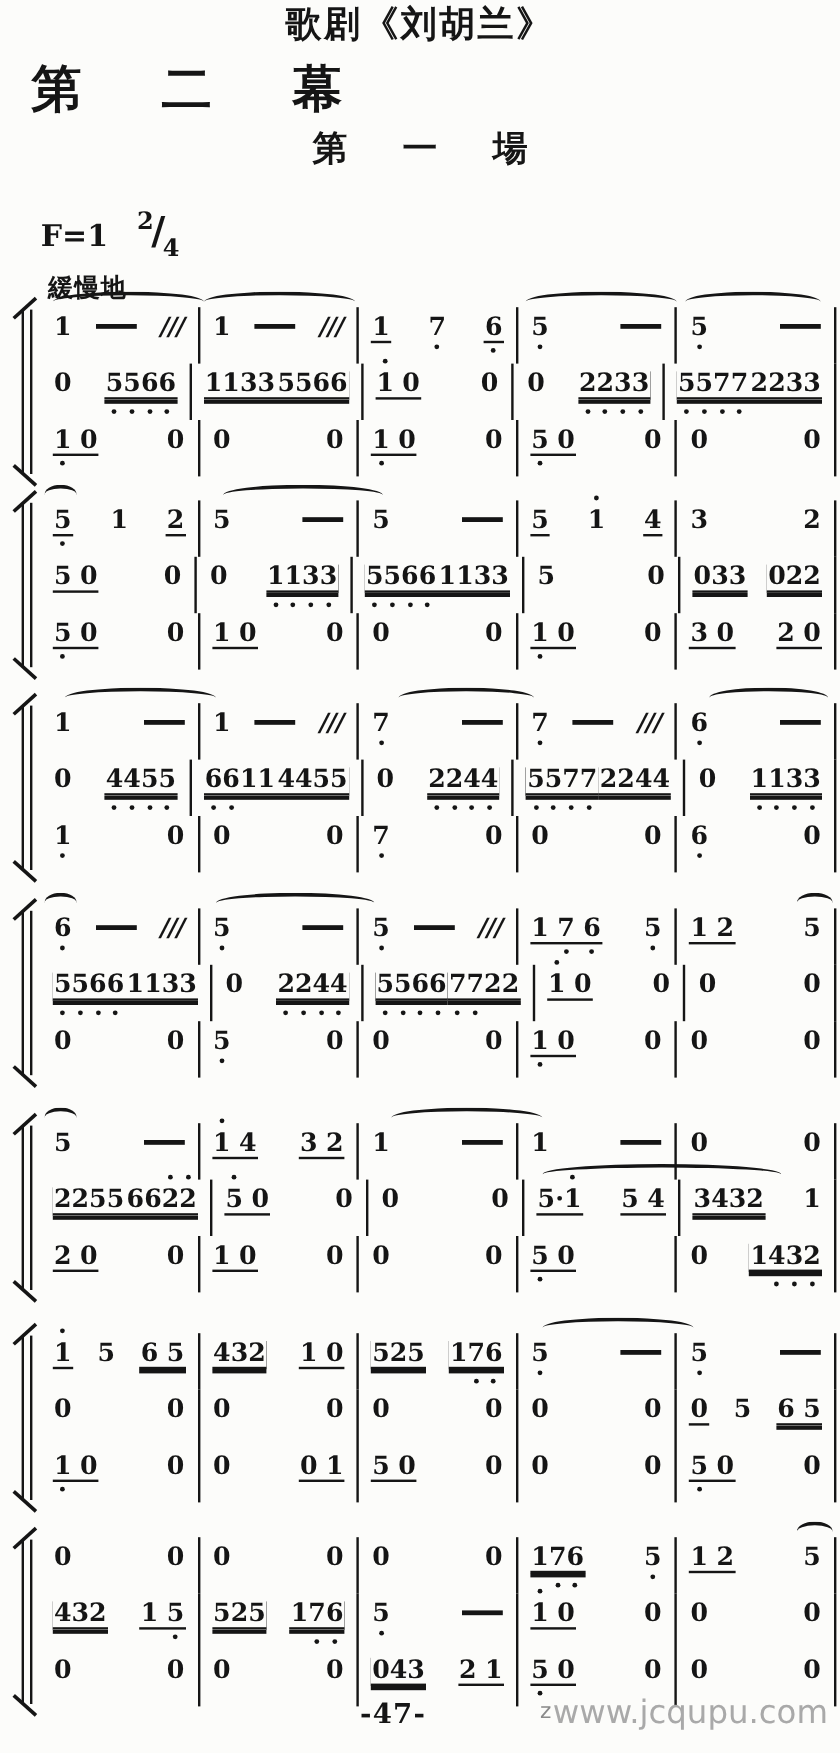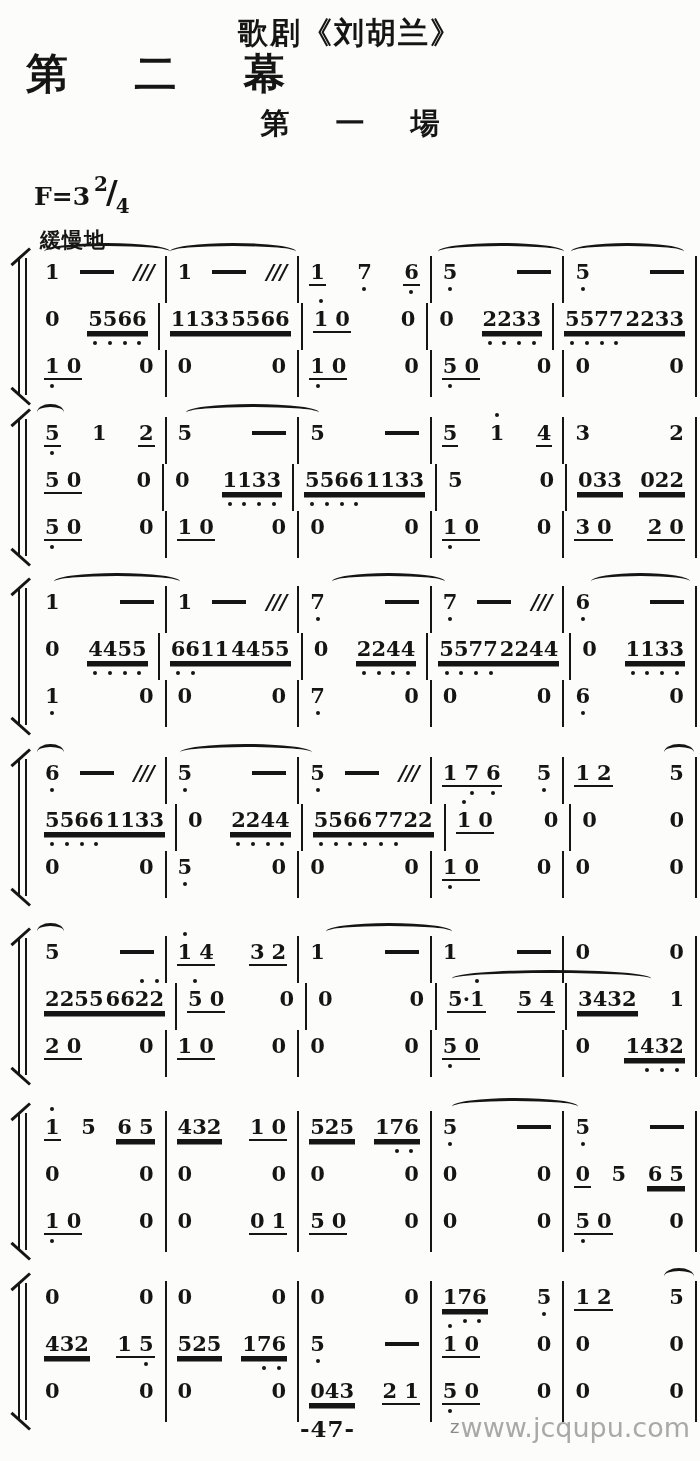--- a/index.html
+++ b/index.html
@@ -3,28 +3,28 @@
 <meta charset="utf-8">
 <style>
   html,body{margin:0;padding:0;}
   body{
     width:700px;height:1461px;position:relative;
     background:#fcfcfa;color:#151515;
     font-family:"DejaVu Serif","Liberation Serif",serif;
     overflow:hidden;
   }
   
-  .title{position:absolute;top:13px;left:0;width:100%;text-align:center;
+  .title{position:absolute;top:0;left:0;width:100%;text-align:center;
     font-size:30px;font-weight:bold;letter-spacing:2px;}
   .act{position:absolute;top:46px;left:0;width:100%;text-align:left;
     font-size:42px;font-weight:bold;letter-spacing:26px;text-indent:26px;}
   .scene{position:absolute;top:104px;left:0;width:100%;text-align:center;
     font-size:29px;font-weight:bold;letter-spacing:18px;text-indent:18px;}
   .keysig{position:absolute;top:172px;left:34px;font-size:25px;font-weight:bold;}
-  .frac{display:inline-block;margin-left:4px;}
+  .frac{display:inline-block;margin-left:24px;}
   .frac .num{font-size:20px;vertical-align:14px;font-weight:bold;}
   .frac .fsl{font-size:32px;font-weight:bold;vertical-align:2px;margin:0 -2px;}
   .frac .den{font-size:20px;vertical-align:-8px;font-weight:bold;}
   .tempo{position:absolute;top:226px;left:40px;font-size:21px;font-weight:bold;
     letter-spacing:1px;}
   
   .system{position:absolute;left:8px;width:689px;display:flex;}
   .brace{width:26px;position:relative;flex:none;}
   .bracev{position:absolute;left:10px;top:2px;bottom:2px;width:5px;
     border-left:2.5px solid #151515;border-right:2.5px solid #151515;}
@@ -62,21 +62,21 @@
   .wmark{font-size:18px;color:#8a8a8a;vertical-align:4px;margin-right:1px;}
 </style>
 </head>
 <body>
 
 <div class="title">歌剧《刘胡兰》</div>
 <div class="act">第 二 幕</div>
 <div class="scene">第 一 場</div>
 
 <div class="keysig">
-  <span>F=3</span><span class="frac"><span class="num">2</span><span class="fsl">/</span><span class="den">4</span></span>
+  <span>F=1</span><span class="frac"><span class="num">2</span><span class="fsl">/</span><span class="den">4</span></span>
 </div>
 <div class="tempo">緩慢地</div>
 
 <div id="score">
     <div class="system" style="top: 256px;">
       <div class="brace">
         <div class="bracev"></div>
         <div class="bd1"></div>
         <div class="bd2"></div>
       </div>

